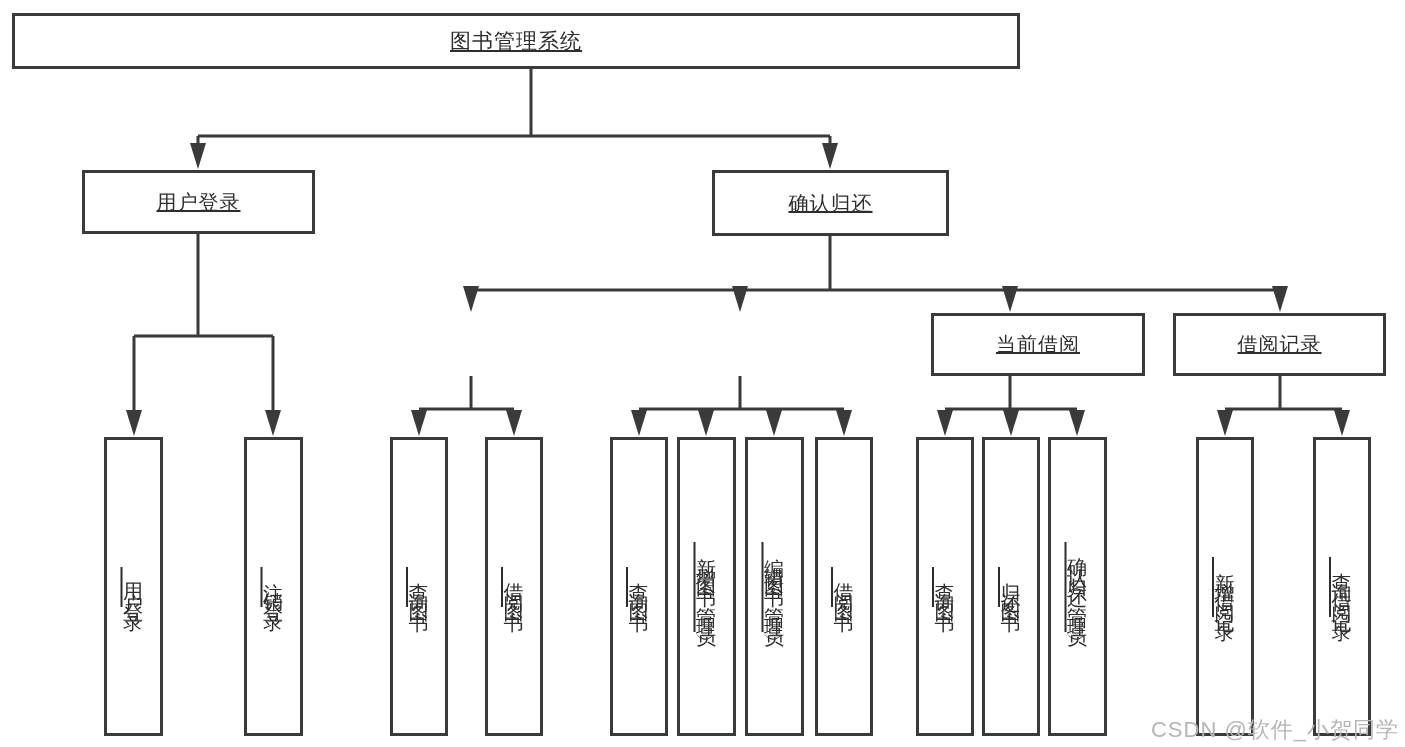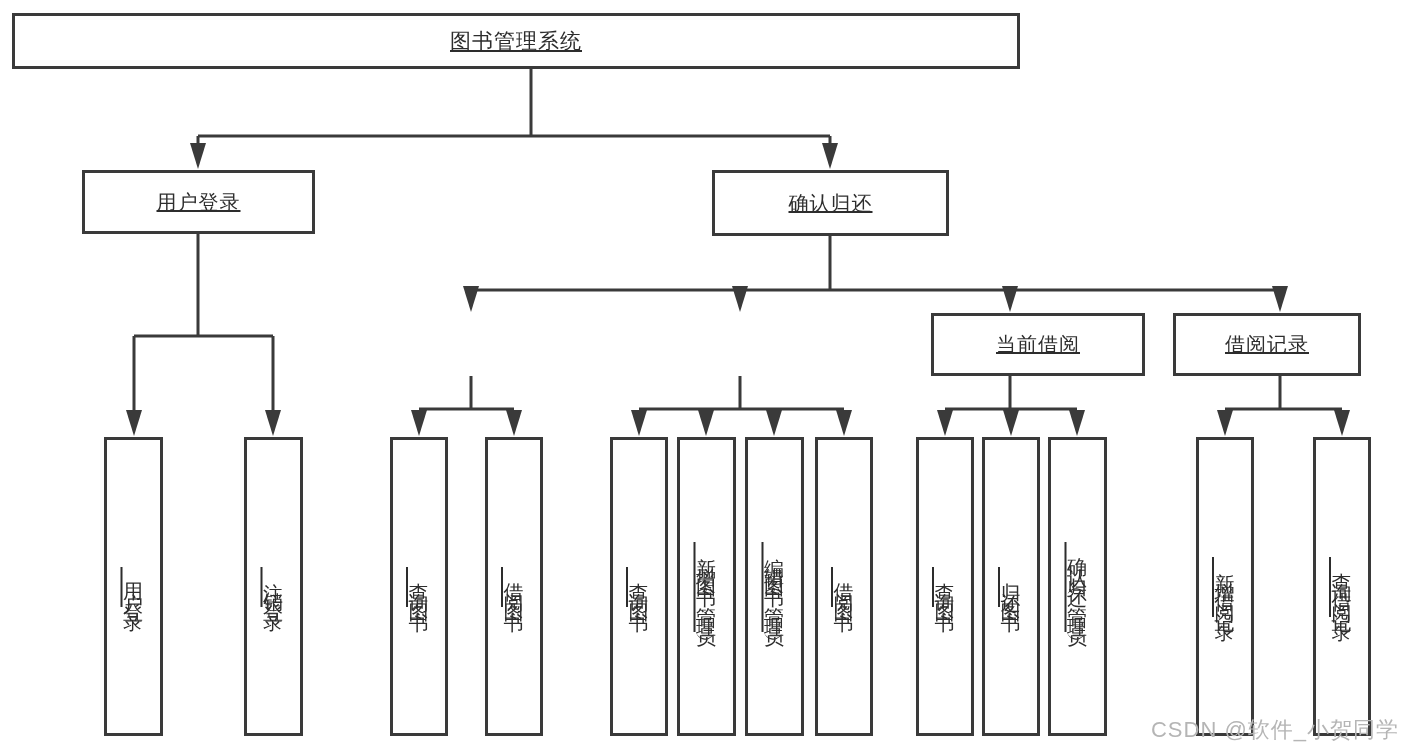--- a/index.html
+++ b/index.html
@@ -95,21 +95,21 @@
       <polygon points="1334,410 1350,410 1342,436"></polygon>
     </g>
   </svg>
 
   <div class="box hlabel root-box" style="left:12px;top:13px;width:1008px;height:56px;">图书管理系统</div>
 
   <div class="box hlabel" style="left:82px;top:170px;width:233px;height:64px;">用户登录</div>
   <div class="box hlabel" style="left:712px;top:170px;width:237px;height:66px;">确认归还</div>
 
   <div class="box hlabel" style="left:903px;top:313px;width:214px;height:63px;margin-left:28px;">当前借阅</div>
-  <div class="box hlabel" style="left:1173px;top:313px;width:188px;height:63px;">借阅记录</div>
+  <div class="box hlabel" style="left:1173px;top:313px;width:213px;height:63px;">借阅记录</div>
 
   <div class="box leaf" style="left:104px;top:437px;width:59px;height:299px;">
     <span class="vtext">用户登录</span>
   </div>
   <div class="box leaf" style="left:244px;top:437px;width:59px;height:299px;">
     <span class="vtext">注销登录</span>
   </div>
 
   <div class="box leaf" style="left:390px;top:437px;width:58px;height:299px;">
     <span class="vtext">查询图书</span>

